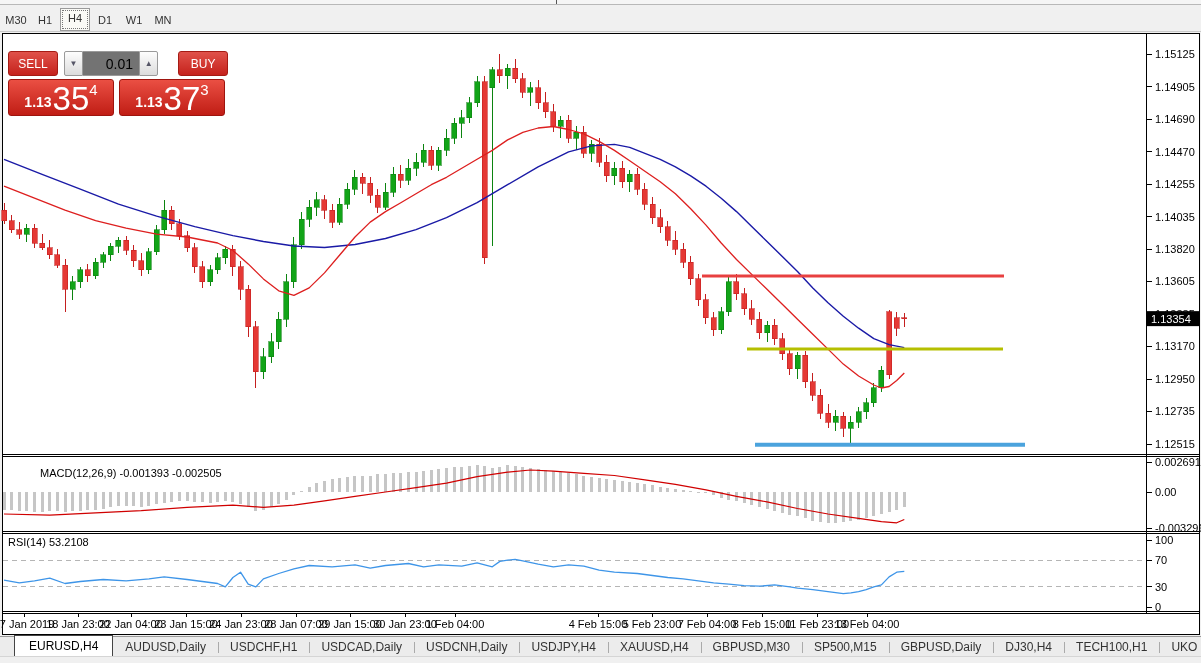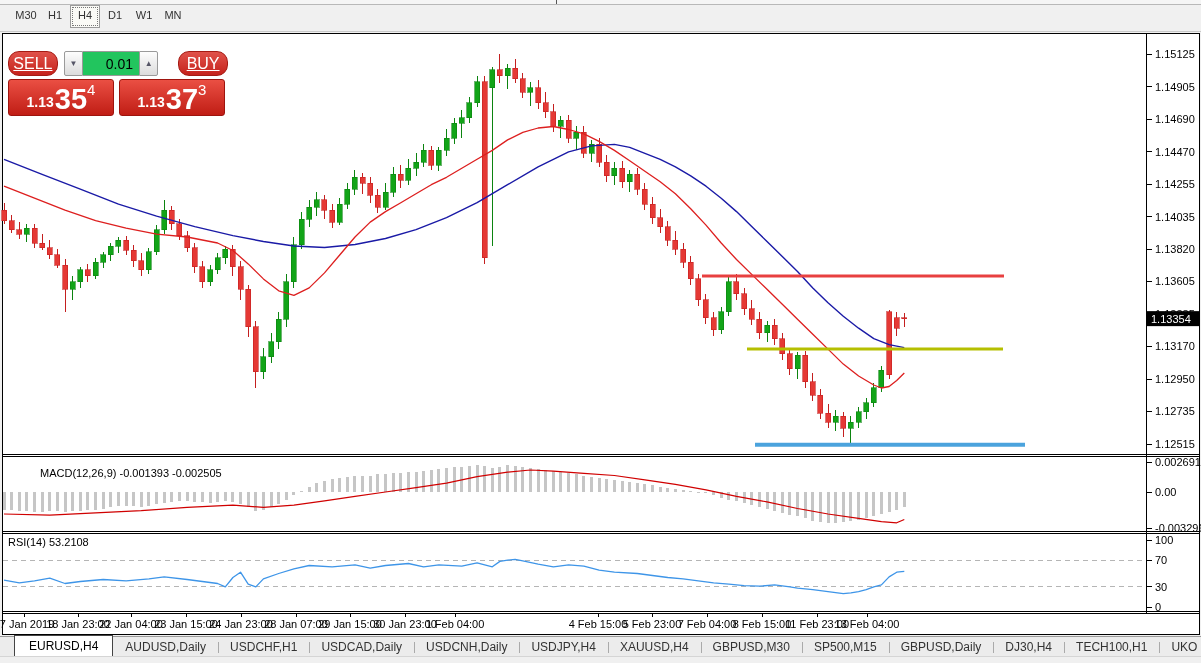--- a/index.html
+++ b/index.html
@@ -4,45 +4,45 @@
 <style>
   html,body{margin:0;padding:0;background:#f0f0f0;}
   body{font-family:"Liberation Sans","DejaVu Sans",sans-serif;}
   #screen{position:relative;width:1201px;height:663px;background:#f0f0f0;overflow:hidden;}
 
   
   #top-strip{position:absolute;left:0;top:0;width:1201px;height:4px;background:#f5f5f5;border-bottom:1px solid #b8b8b8;}
   #top-strip .divider{position:absolute;left:556px;top:0;width:1px;height:4px;background:#555;}
 
   
-  #tf-toolbar{position:absolute;left:0;top:5px;width:1201px;height:27px;background:#f0f0f0;border-bottom:1px solid #c8c8c8;display:flex;align-items:flex-start;padding-left:12px;box-sizing:border-box;}
+  #tf-toolbar{position:absolute;left:0;top:5px;width:1201px;height:27px;background:#f0f0f0;border-bottom:1px solid #c8c8c8;display:flex;align-items:flex-end;padding-left:2px;box-sizing:border-box;}
   .tfbtn{width:28px;height:21px;line-height:21px;text-align:center;font-size:11px;color:#333;margin-right:1px;cursor:default;}
   .tfbtn.active{background:#fafaf6;border:1px solid #9a9a9a;outline:1px dotted #777;outline-offset:-3px;line-height:19px;}
 
   
   #chart-area{position:absolute;left:2px;top:33px;width:1197px;height:601px;background:#b91c1c;}
   #cv{position:absolute;left:0;top:0;}
 
   #chart-title{position:absolute;left:10px;top:37px;font-size:12px;color:#000;z-index:5;}
   #chart-title .arrow{font-size:9px;margin-right:4px;}
 
   
   #trade-panel{position:absolute;left:8px;top:51px;z-index:6;width:220px;}
   .tp-row1{display:flex;height:25px;}
-  .btn-red{background:linear-gradient(#e0524a,#c5221c);color:#fff;font-size:16px;display:flex;align-items:center;justify-content:center;border-radius:11px;border:1px solid #a51b14;box-sizing:border-box;text-decoration:underline;}
+  .btn-red{background:linear-gradient(#e0524a,#c5221c);color:#fff;font-size:12px;display:flex;align-items:center;justify-content:center;border-radius:3px;border:1px solid #a51b14;box-sizing:border-box;}
   #sell-btn{width:52px;}
   #buy-btn{width:52px;margin-left:14px;}
   .spin{width:20px;background:linear-gradient(#fdfdfd,#dcdcdc);border:1px solid #9a9a9a;box-sizing:border-box;display:flex;align-items:center;justify-content:center;font-size:8px;color:#556;}
   #vol-down{margin-left:6px;border-radius:2px 0 0 2px;}
   #vol-up{border-radius:0 2px 2px 0;margin-right:6px;}
-  #vol-input{width:56px;border:1px solid #9a9a9a;border-left:none;border-right:none;font-size:14px;text-align:right;padding:0 6px 0 0;box-sizing:border-box;font-family:"Liberation Sans",sans-serif;color:#000;background:#22c55e;}
+  #vol-input{width:56px;border:1px solid #9a9a9a;border-left:none;border-right:none;font-size:14px;text-align:right;padding:0 6px 0 0;box-sizing:border-box;font-family:"Liberation Sans",sans-serif;color:#000;background:#737373;}
   .tp-row2{display:flex;margin-top:3px;gap:5px;}
   .price-box{width:106px;height:37px;background:linear-gradient(#ea4f43,#c01d15);border:1px solid #9e140e;border-radius:3px;color:#fff;display:flex;align-items:flex-end;justify-content:center;padding-bottom:3px;box-sizing:border-box;text-align:center;}
   .price-box .pfx{font-size:14px;font-weight:bold;margin:0 1px 2px 0;}
-  .price-box .big{font-size:29px;line-height:26px;font-weight:bold;}
+  .price-box .big{font-size:33px;line-height:26px;font-weight:normal;}
   .price-box .sup{font-size:15px;line-height:12px;margin-bottom:16px;}
 
   .ind-label{position:absolute;font-size:11px;color:#000;z-index:4;}
   #macd-label{left:8px;top:467px;padding-left:32px;}
   #rsi-label{left:8px;top:536px;}
 
   
   #tab-bar{position:absolute;left:0;top:636px;width:1201px;height:20px;background:#ececec;border-top:1px solid #999;display:flex;align-items:flex-end;}
   .tab{font-size:12px;color:#333;padding:2px 12px 3px 12px;white-space:nowrap;position:relative;}
   .tab + .tab::before{content:"";position:absolute;left:0;top:4px;bottom:4px;width:1px;background:#aaa;}

